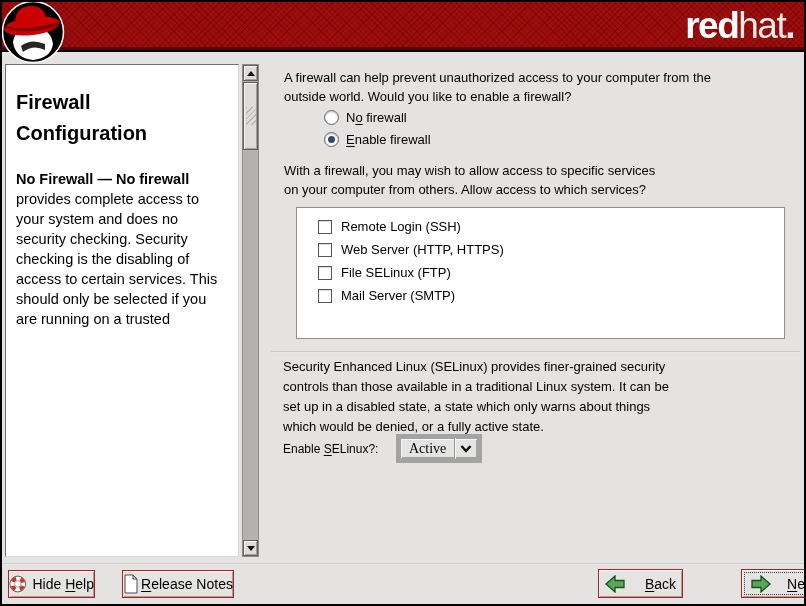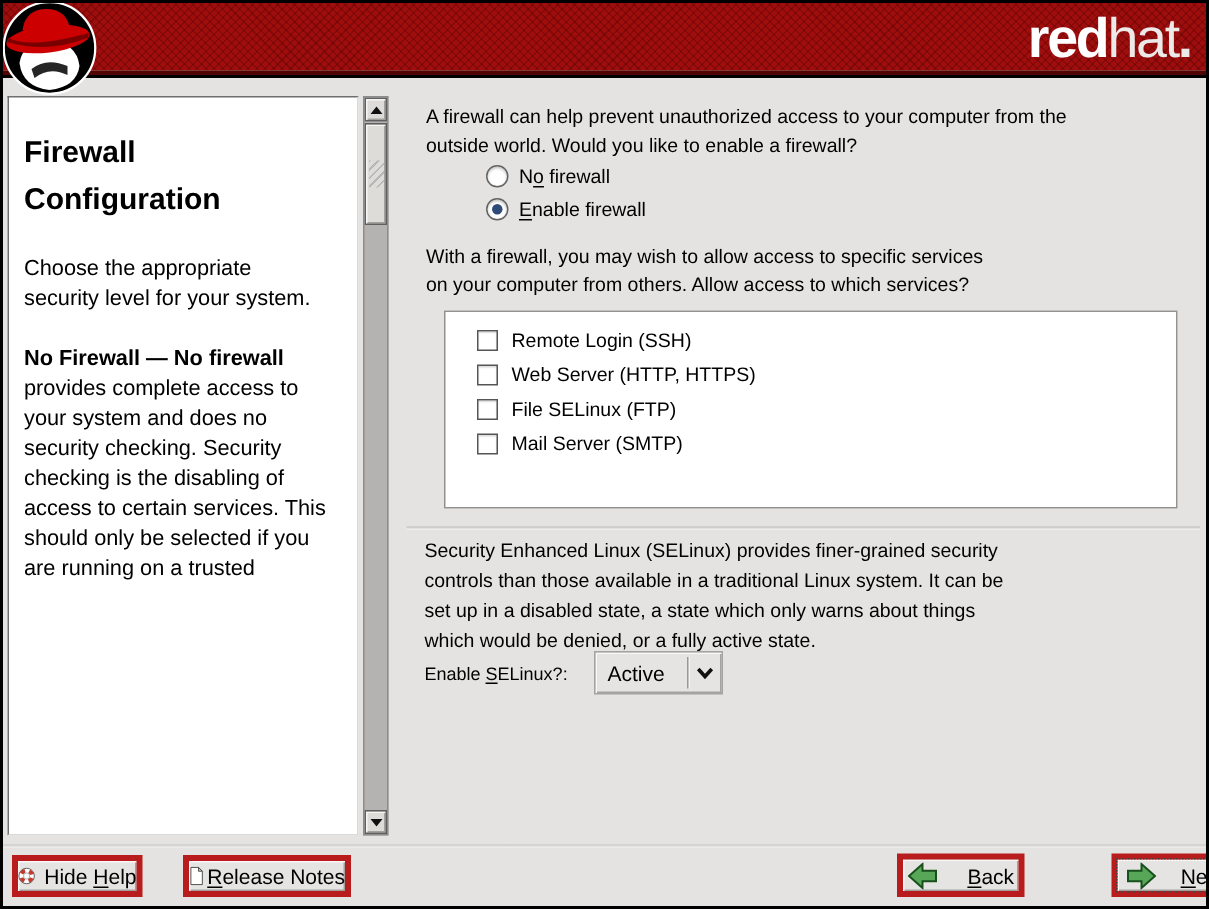--- a/index.html
+++ b/index.html
@@ -117,36 +117,36 @@
   .hsep {
     position:absolute; left:271px; top:351px; width:529px; height:2px;
     background:linear-gradient(#bdbbb9, #f6f5f4);
   }
 
   .selinux-row-label {
     position:absolute; left:283px; top:442px; font-size:12px;
   }
   .combo {
     position:absolute; left:396px; top:434px; width:86px; height:29px;
-    background:#e6e4e2; border:1px solid #a3a3a3;
+    background:#e6e4e2; border:5px solid #a3a3a3;
     box-shadow:inset 1px 1px 0 #f8f7f6, inset -1px -1px 0 #a5a3a0;
-    display:flex; align-items:center; cursor:default;
+    display:flex; align-items:center; cursor:default;font-family:Liberation Serif, serif;
   }
   .combo-value { flex:1; padding-left:8px; font-size:14px; color:#000; }
   .combo-sep { width:1px; height:21px; background:#9a9896; box-shadow:1px 0 0 #f5f4f3; }
   .combo-arrow { width:22px; display:flex; align-items:center; justify-content:center; }
 
   
   .footer-sep {
     position:absolute; left:2px; top:563px; width:802px; height:2px;
     background:linear-gradient(#c6c4c2, #f4f3f2);
   }
   .btn {
     position:absolute; display:flex; align-items:center; justify-content:center;
-    background:#e6e4e2; border:4px solid #b91c1c;
+    background:#e6e4e2; border:1px solid #b91c1c;
     box-shadow:inset 1px 1px 0 #f8f7f6, inset -1px -1px 0 #a29f9c;
     font-size:14px; color:#000; gap:6px; cursor:default;
   }
   .btn-hide-help     { left:8px;   top:570px; width:87px;  height:28px; }
   .btn-release-notes { left:122px; top:570px; width:112px; height:28px; gap:2px; }
   .btn-back          { left:598px; top:569px; width:85px;  height:29px; gap:20px; }
   .btn-next          { left:713px; top:569px; width:85px;  height:29px; gap:16px;
                        outline:1px dotted #444; outline-offset:-4px;margin-left:28px; }
   .mn { text-decoration:underline; text-underline-offset:2px; }
   .nowrap { white-space:nowrap; }
@@ -169,22 +169,20 @@
     <ellipse cx="31" cy="26" rx="28" ry="9" fill="#c00" transform="rotate(-7 31 26)"></ellipse>
     <path d="M14 20 Q16 6 30 6 Q44 6 46 21 Q31 28 14 20 Z" fill="#c00"></path>
     <path d="M4 25 Q18 33 58 22 L58 25 Q30 36 4 28 Z" fill="#7a0000"></path>
   </svg>
 
   <div class="wordmark"><span class="wm-bold">red</span><span class="wm-light">hat</span><span class="wm-dot">.</span></div>
 
   <div class="help-panel">
     <div class="help-title">Firewall
 Configuration</div>
-    <p class="help-p">Choose the appropriate
-security level for your system.</p>
     <p class="help-p"><b>No Firewall — No firewall</b><span>
 provides complete access to
 your system and does no
 security checking. Security
 checking is the disabling of
 access to certain services. This
 should only be selected if you
 are running on a trusted</span></p>
   </div>
 

